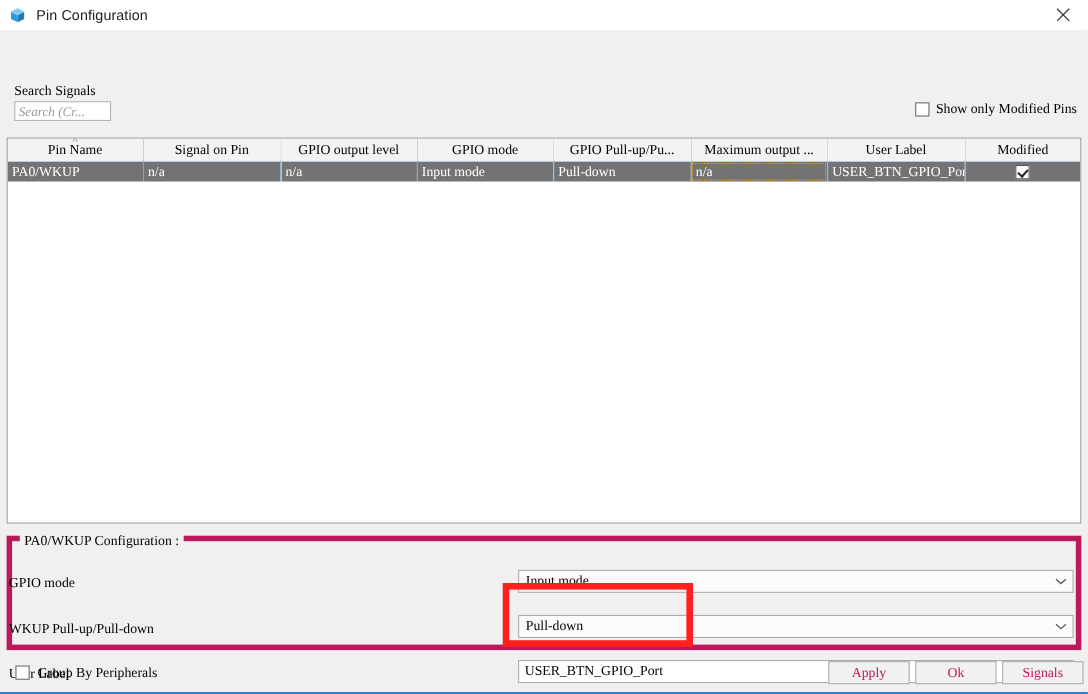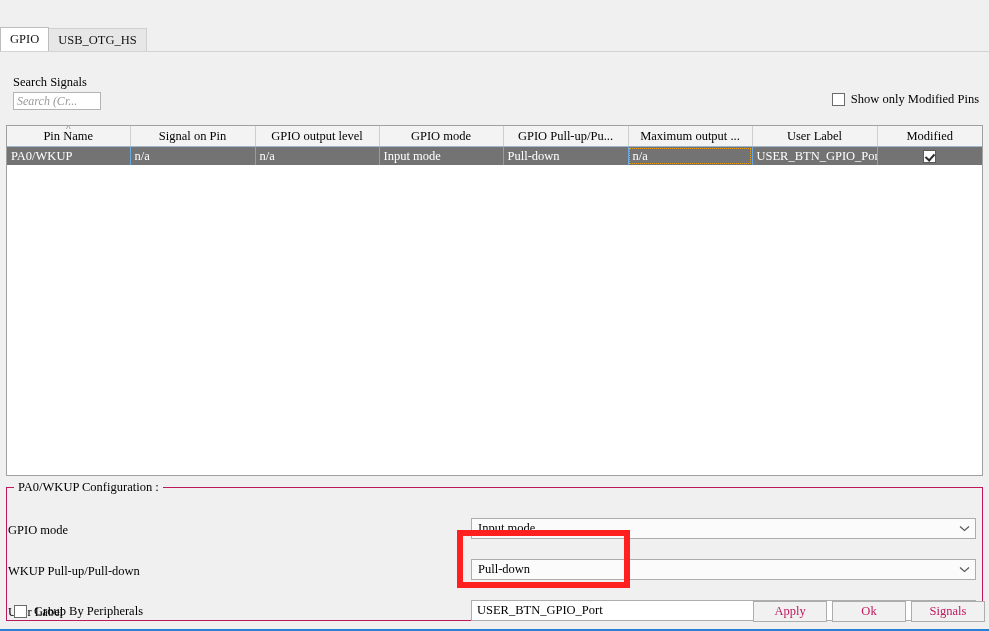--- a/index.html
+++ b/index.html
@@ -219,22 +219,22 @@
     border: solid #2b2b2b;
     border-width: 0 2px 2px 0;
     transform: rotate(42deg);
   }
 
   
   .groupbox {
     position: absolute;
     left: 6px; top: 435px;
     width: 977px;
-    height: 134px;
-    border: 1px solid #be185d;
+    height: 104px;
+    border: 5px solid #be185d;
     box-sizing: border-box;
   }
   .groupbox > .gb-title {
     position: absolute;
     left: 7px; top: -8px;
     background: #f0f0f0;
     padding: 0 4px;
     font-size: 12.5px;
     white-space: nowrap;
   }
@@ -330,29 +330,38 @@
   }
   .btn.apply  { left: 753px; }
   .btn.ok     { left: 832px; }
   .btn.cancel { left: 911px; }
 </style>
 </head>
 <body>
 
 <div id="app">
 
-
-  <div class="tabstrip">
-    <div class="tab active">
-      <span>GPIO</span>
-    </div>
-    <div class="tab">
-      <span>USB_OTG_HS</span>
+  <div class="titlebar">
+    <span class="title-icon">
+      <svg width="16" height="16" viewBox="0 0 16 16">
+        <polygon points="8,1.5 14,4.5 8,7.5 2,4.5" fill="#7fc7ef"></polygon>
+        <polygon points="2,4.5 8,7.5 8,14.2 2,11.2" fill="#2f9ad6"></polygon>
+        <polygon points="14,4.5 8,7.5 8,14.2 14,11.2" fill="#1d7bb5"></polygon>
+        <polygon points="8,1.5 14,4.5 8,7.5 2,4.5" fill="none" stroke="#b9e2f7" stroke-width="0.6"></polygon>
+      </svg>
+    </span>
+    <span class="title-text">Pin Configuration</span>
+    <div class="title-close">
+      <svg width="13" height="13" viewBox="0 0 13 13">
+        <line x1="1" y1="1" x2="12" y2="12" stroke="#3a3a3a" stroke-width="1.2"></line>
+        <line x1="12" y1="1" x2="1" y2="12" stroke="#3a3a3a" stroke-width="1.2"></line>
+      </svg>
     </div>
   </div>
+
 
   <div class="panel">
 
     <div class="search-label">Search Signals</div>
     <input class="search-input" type="text" placeholder="Search (Cr..." style="">
 
     <div class="modified-check">
       <span class="cb"></span>
       <span class="lbl">Show only Modified Pins</span>
     </div>

